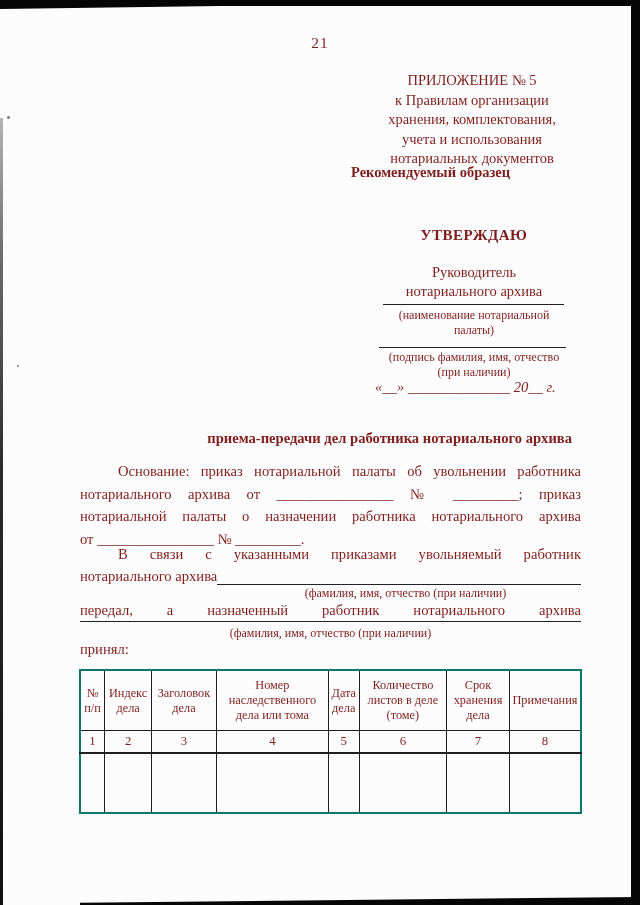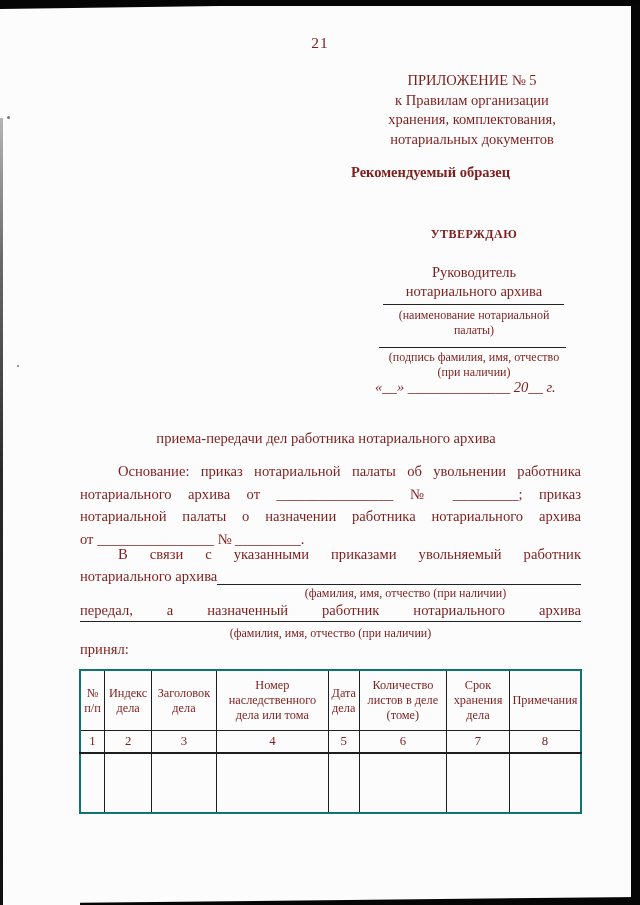--- a/index.html
+++ b/index.html
@@ -21,30 +21,30 @@
     background:linear-gradient(#b5b5b5,#6a6a6a 18%,#2a2a2a 45%,#101010);}
   .speck{position:absolute;background:#777;border-radius:50%;}
   .speck.s1{left:7px;top:116px;width:3px;height:3px;}
   .speck.s2{left:17px;top:365px;width:2px;height:2px;}
 
   
   .abs{position:absolute;}
   .pagenum{left:0;top:34px;width:640px;text-align:center;font-size:15.5px;letter-spacing:1px;}
   .appendix{left:351px;top:71px;width:242px;text-align:center;font-size:14.5px;line-height:19.5px;}
   .sample{left:351px;top:164px;width:242px;text-align:left;font-size:14.5px;font-weight:bold;}
-  .approve{left:375px;top:227px;width:198px;text-align:center;font-size:12px;font-weight:bold;letter-spacing:.5px;}
+  .approve{left:375px;top:227px;width:198px;text-align:center;font-size:15px;font-weight:bold;letter-spacing:.5px;}
   .position{left:375px;top:263px;width:198px;text-align:center;font-size:14.5px;line-height:19px;}
   .hr1{left:383px;top:304px;width:181px;border-top:1.6px solid #222;}
   .hr2{left:379px;top:347px;width:187px;border-top:1.6px solid #222;}
   .hint-sm{font-size:12px;line-height:14.5px;text-align:center;}
   .orghint{left:375px;top:308px;width:198px;}
   .sighint{left:372px;top:350px;width:204px;}
   .dateline{left:375px;top:379px;width:205px;font-size:14.6px;font-style:italic;}
   .act-title{left:80px;top:408px;width:492px;text-align:center;font-size:15.5px;font-weight:bold;letter-spacing:.5px;}
-  .act-subtitle{left:80px;top:430px;width:492px;text-align:center;font-size:14.6px;font-weight:normal;}
+  .act-subtitle{left:80px;top:430px;width:492px;text-align:right;font-size:14.6px;font-weight:bold;}
 
   .para{left:80px;width:501px;font-size:14.6px;line-height:22.6px;}
   .jl{text-align:justify;text-align-last:justify;}
   .indent{text-indent:38px;}
   .basis{top:460px;}
   .t1{top:543px;}
   .t2{top:565px;display:flex;}
   .t2 .fill{flex:1;border-bottom:1.6px solid #222;transform:translateY(-3px);}
   .hint1{left:80px;top:586px;width:501px;padding-left:150px;box-sizing:border-box;}
   .t3{top:599px;}
@@ -74,20 +74,21 @@
   <div class="edge-left"></div>
   <div class="speck s1"></div>
   <div class="speck s2"></div>
 
   <div class="abs pagenum">21</div>
 
   <div class="abs appendix">
     <div>ПРИЛОЖЕНИЕ № 5</div>
     <div>к Правилам организации</div>
     <div>хранения, комплектования,</div>
+    <div>учета и использования</div>
     <div>нотариальных документов</div>
   </div>
   <div class="abs sample">Рекомендуемый образец</div>
 
   <div class="abs approve">УТВЕРЖДАЮ</div>
   <div class="abs position">
     <div>Руководитель</div>
     <div>нотариального архива</div>
   </div>
   <div class="abs hr1"></div>

